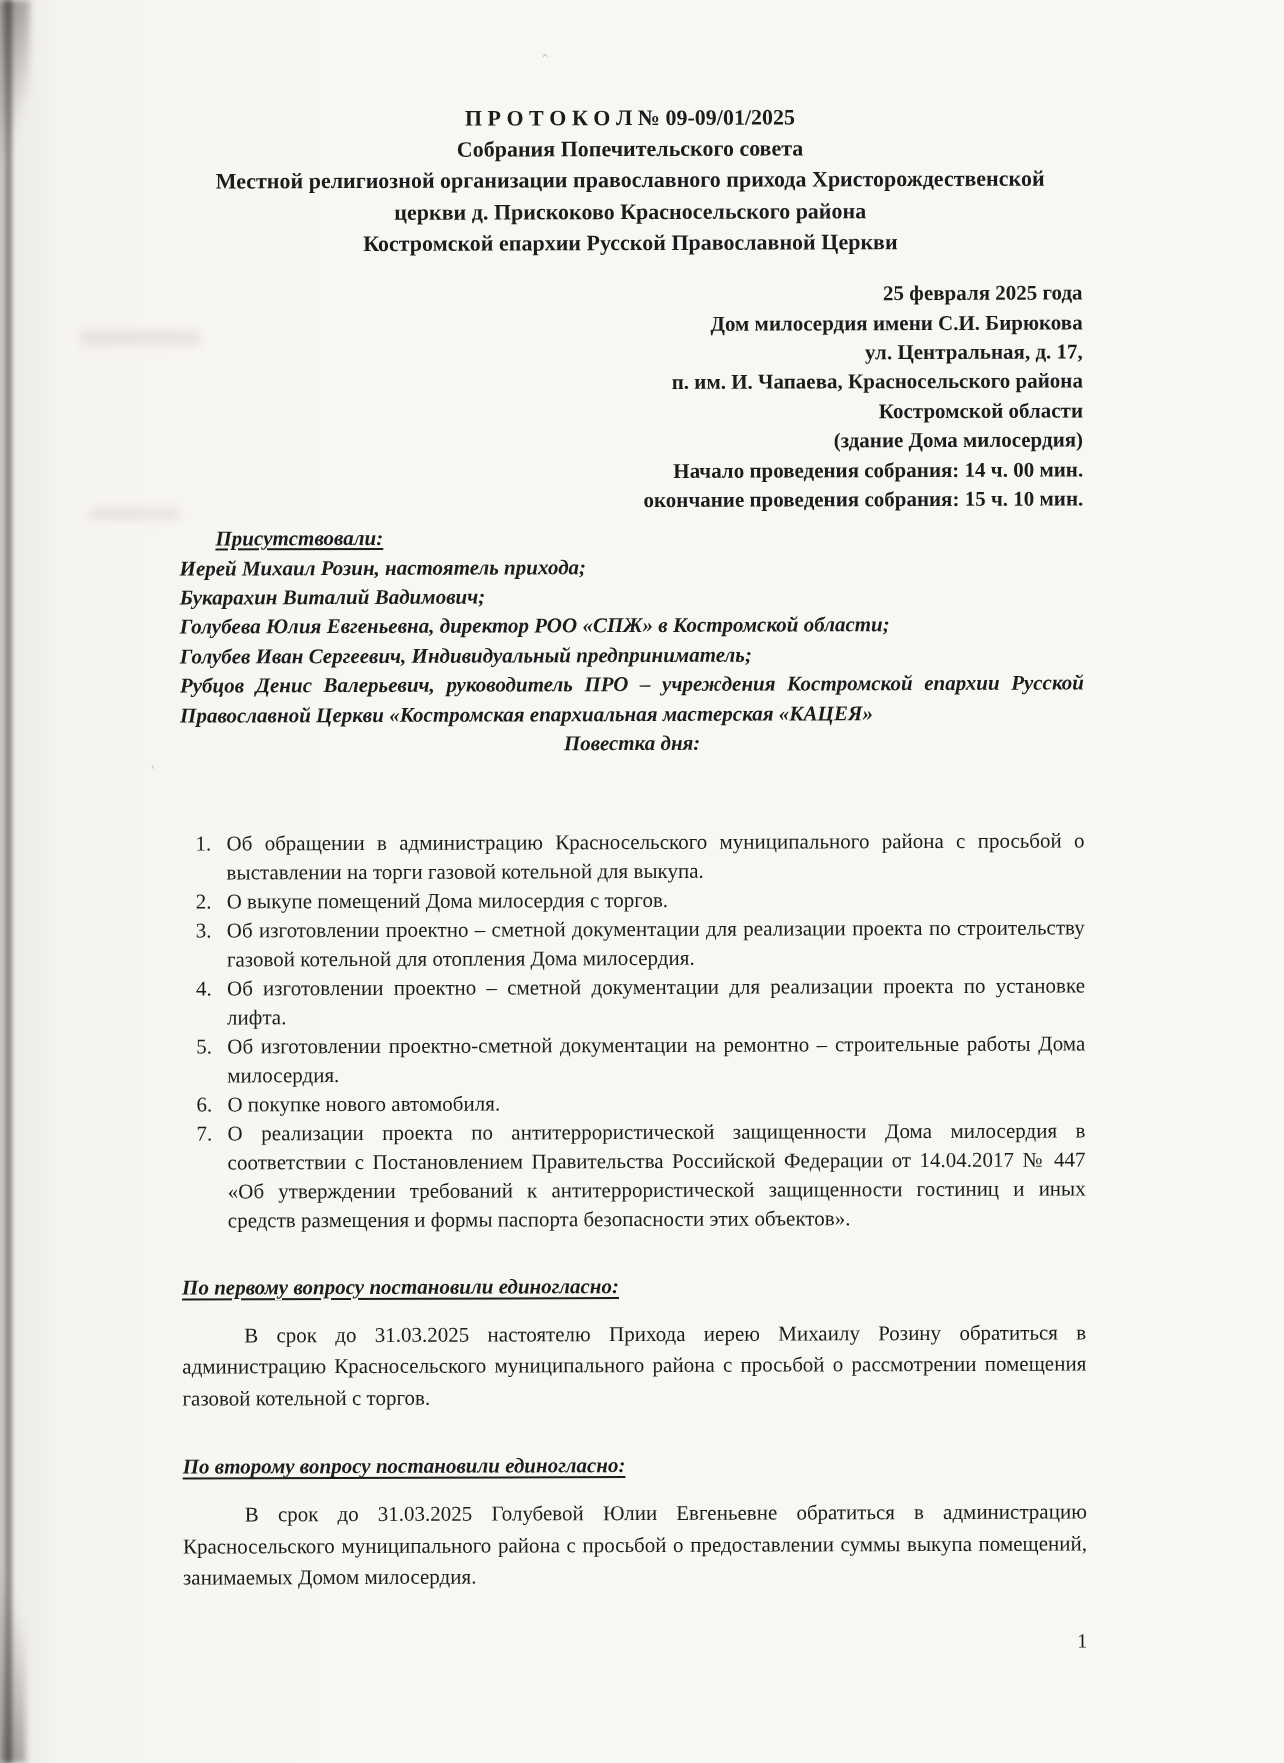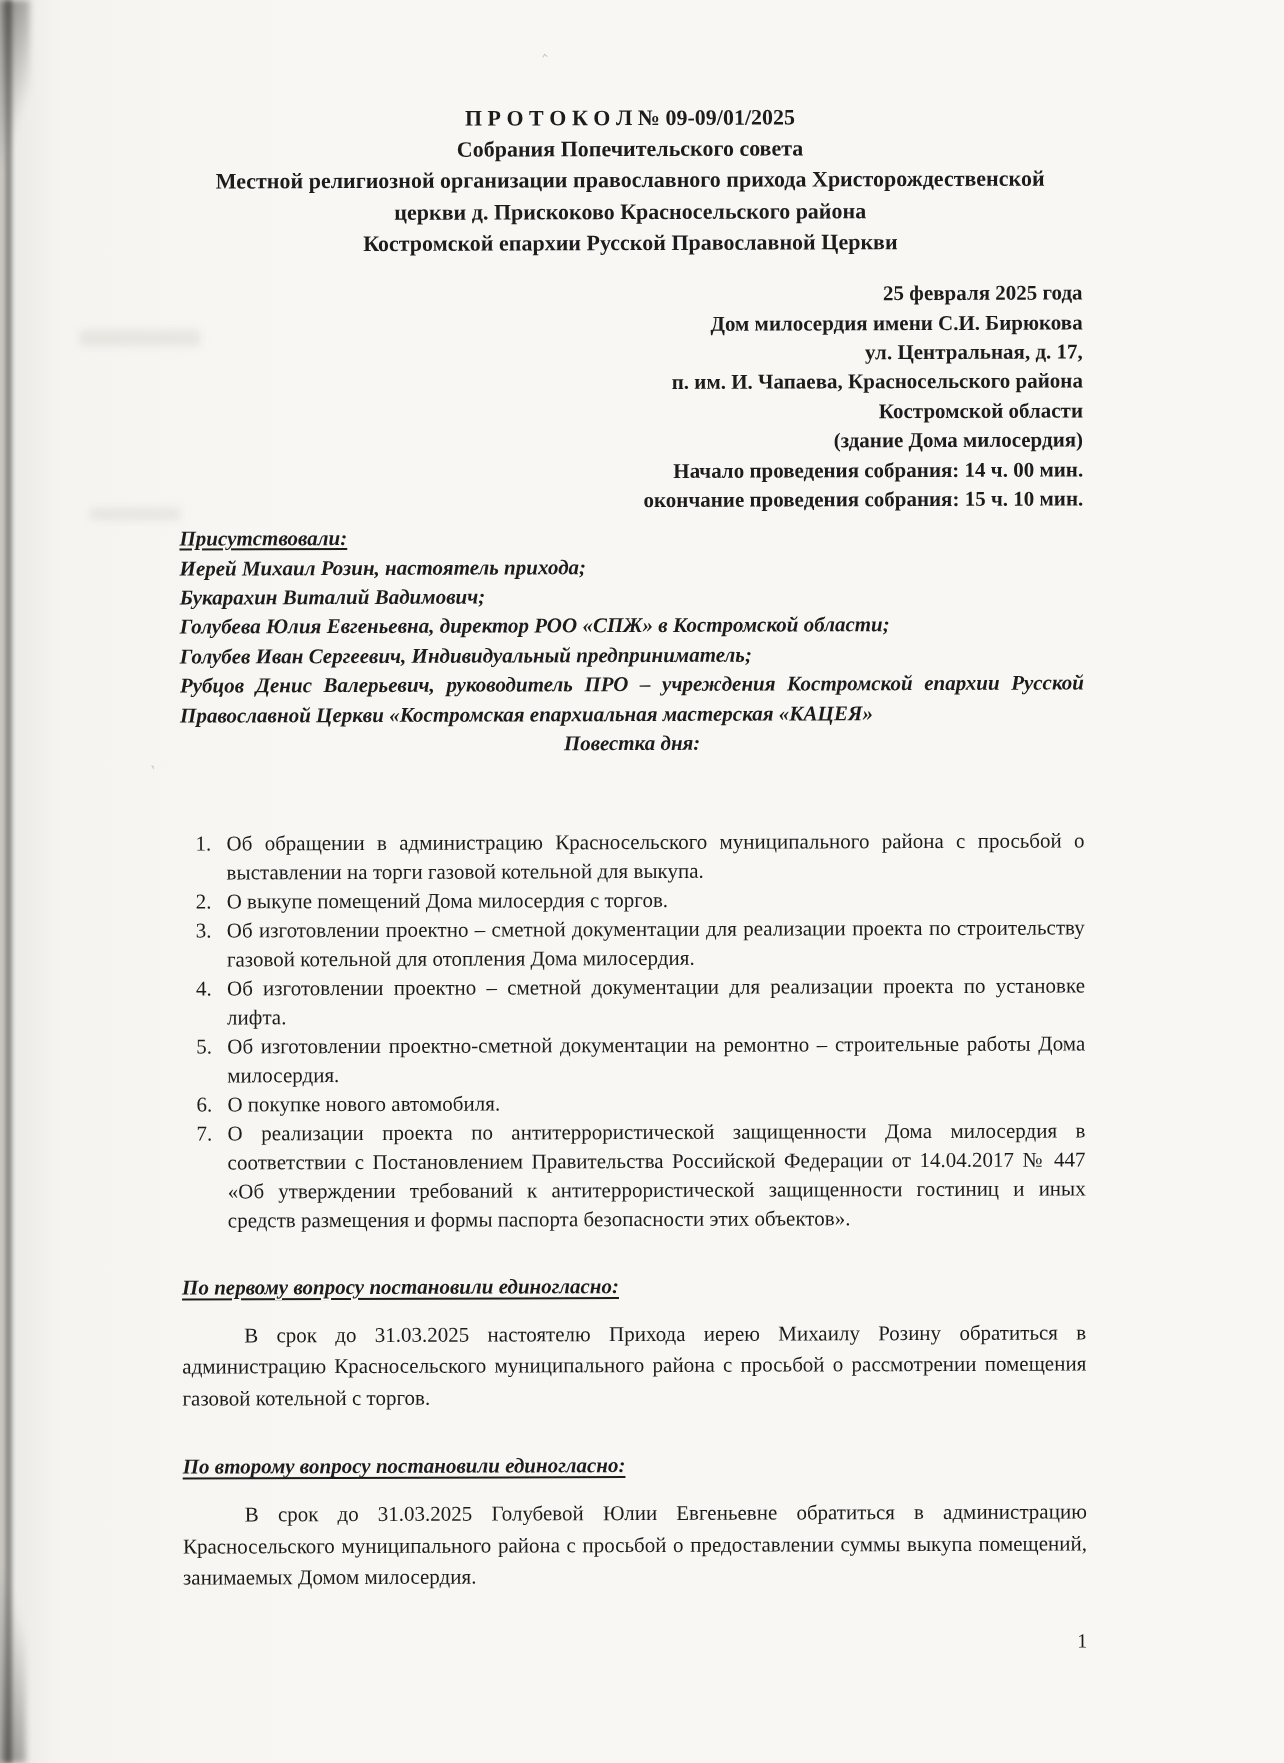--- a/index.html
+++ b/index.html
@@ -86,20 +86,21 @@
     margin-top: 8px;
     font-size: 21px;
     font-weight: 700;
     font-style: italic;
     line-height: 1.4;
     text-align: justify;
   }
   .attendees .label {
     text-decoration: underline;
     text-underline-offset: 3px;
+    margin-left: 36px;
   }
   .agenda-heading {
     margin-top: 2px;
     margin-bottom: 72px;
     font-size: 21px;
     font-weight: 700;
     font-style: italic;
     text-align: center;
   }
   ol.agenda {

